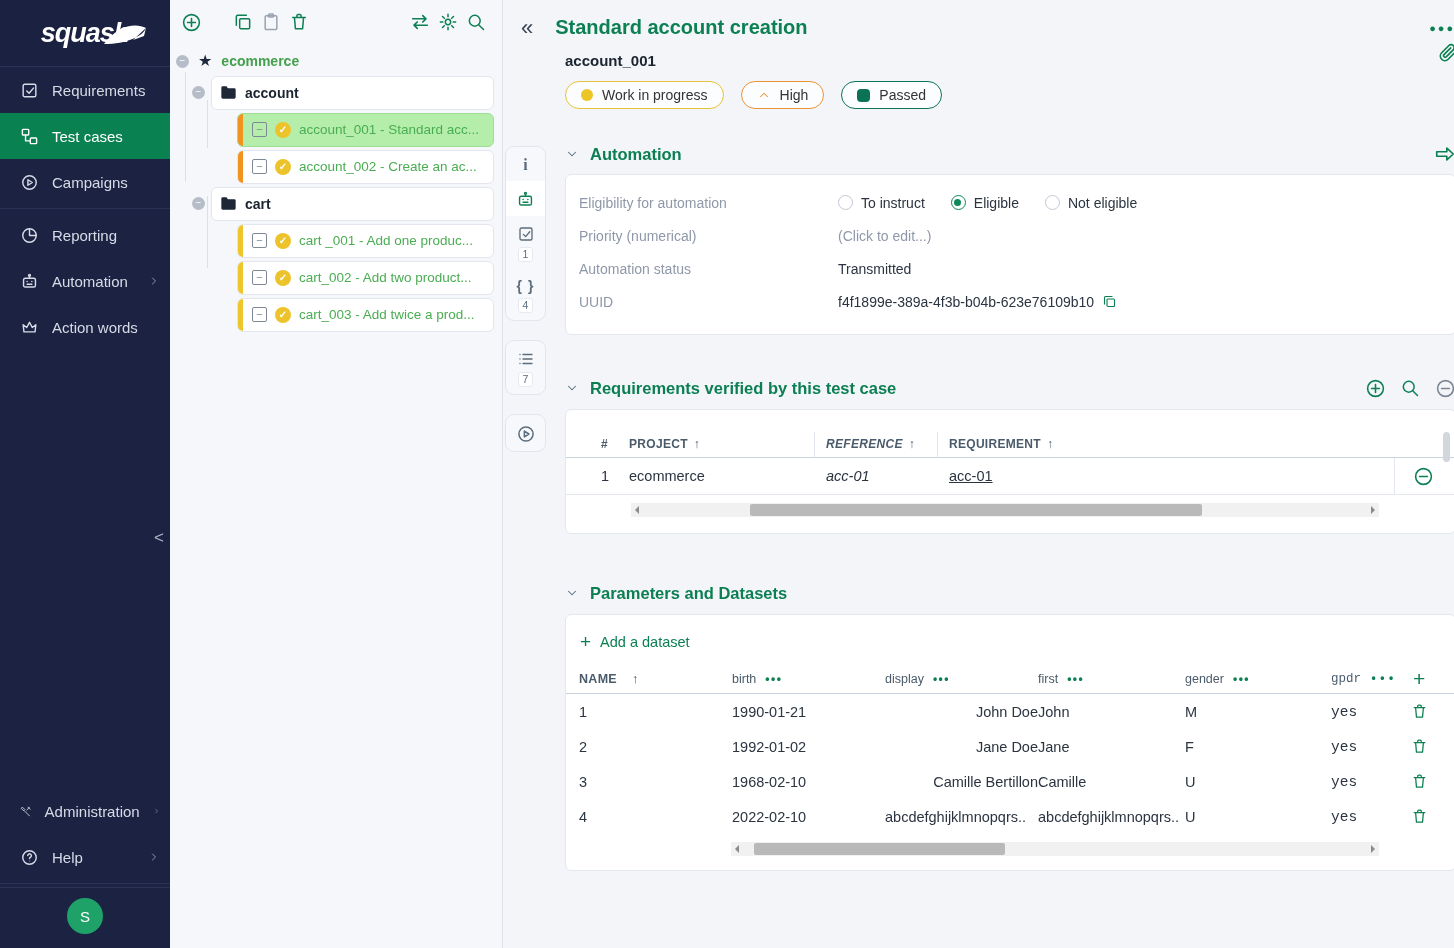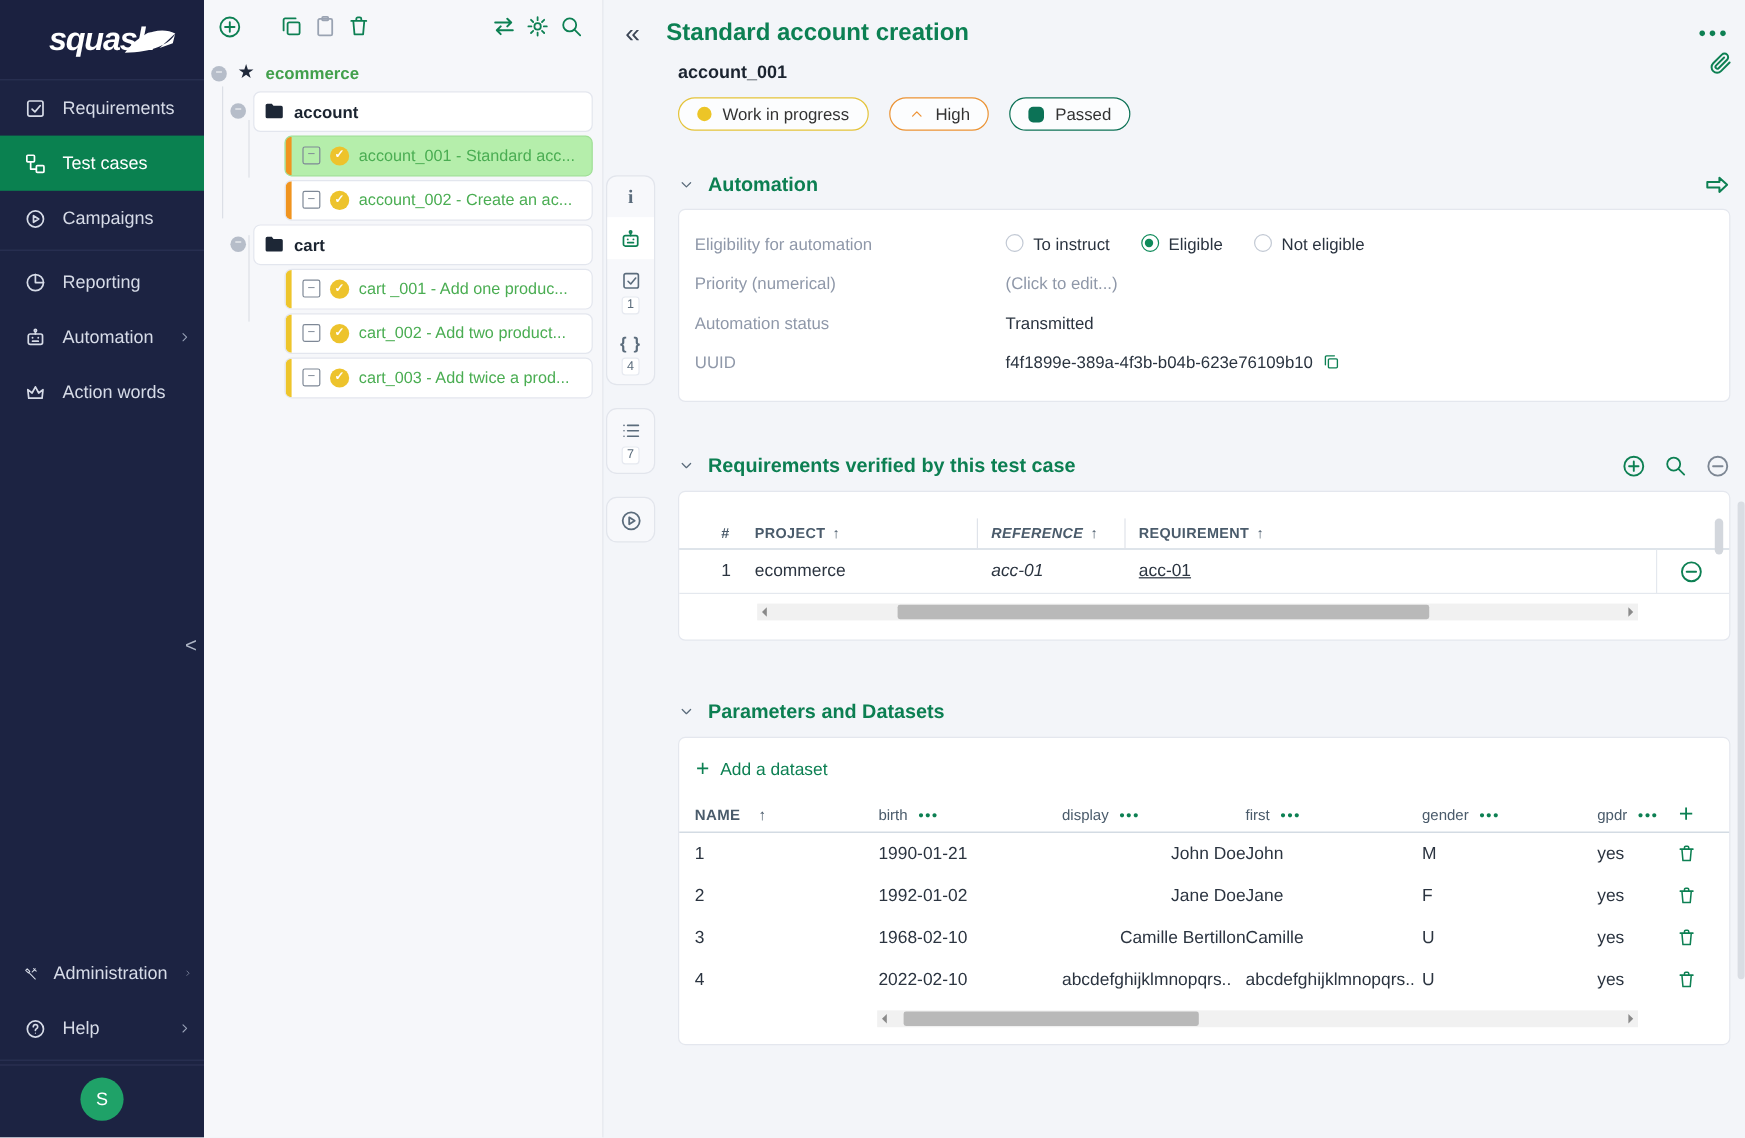--- a/index.html
+++ b/index.html
@@ -122,21 +122,21 @@
   .ds-scroll { margin-left:165px; margin-right:76px; }
 
   
   .ds-card { margin-top:6px; padding:13px 0 14px; }
   .add-ds { display:flex; align-items:center; gap:9px; color:#0d8053; font-size:14.5px; padding:6px 0 14px 14px; cursor:pointer; }
   .add-ds .plus { font-size:19px; line-height:16px; }
   .ds-row { display:flex; align-items:center; padding-left:13px; padding-right:13px; }
   .ds-h { height:30px; border-bottom:1.5px solid #c9d3dd; font-size:12.5px; color:#4a5b6b; }
   .ds-h .hname { font-weight:bold; letter-spacing:.3px;align-items:flex-end; }
   .ds-c1 { flex:0 0 153px; } .ds-c2 { flex:0 0 153px; } .ds-c3 { flex:0 0 153px;text-align:right; }
-  .ds-c4 { flex:0 0 147px; } .ds-c5 { flex:0 0 146px; } .ds-c6 { flex:1; }
+  .ds-c4 { flex:0 0 147px; } .ds-c5 { flex:0 0 146px; } .ds-c6 { flex:1;font-family:Liberation Mono, monospace; }
   .ds-ci { flex:0 0 46px; display:flex; justify-content:center; }
   .hcell { display:flex; align-items:center; gap:9px; }
   .dots3 { color:#0d8053; font-weight:bold; font-size:12px; letter-spacing:1.5px; cursor:pointer; }
   .ds-d { height:35px; font-size:14.5px; color:#2b3440; }
   .ds-d .trunc { white-space:nowrap; overflow:hidden; max-width:140px; display:block; }
   .plus-col { color:#0d8053; font-size:21px; cursor:pointer; line-height:18px; }
   .trash-btn { color:#0d8053; cursor:pointer; }
 
   .page-vscroll { position:absolute; right:1px; top:418px; width:6px; height:398px; background:#d9dde3; border-radius:3px; }
 </style>

